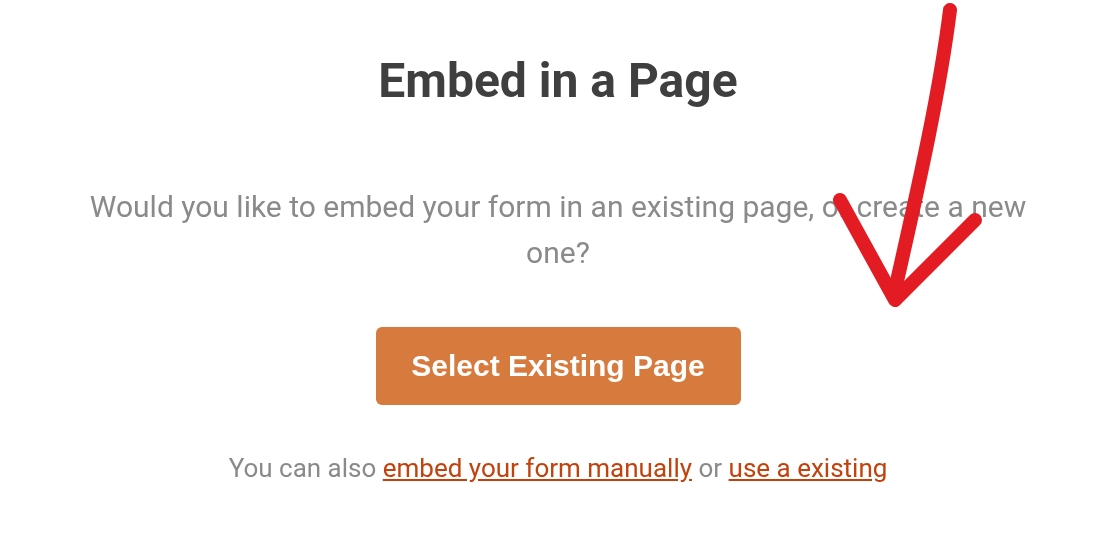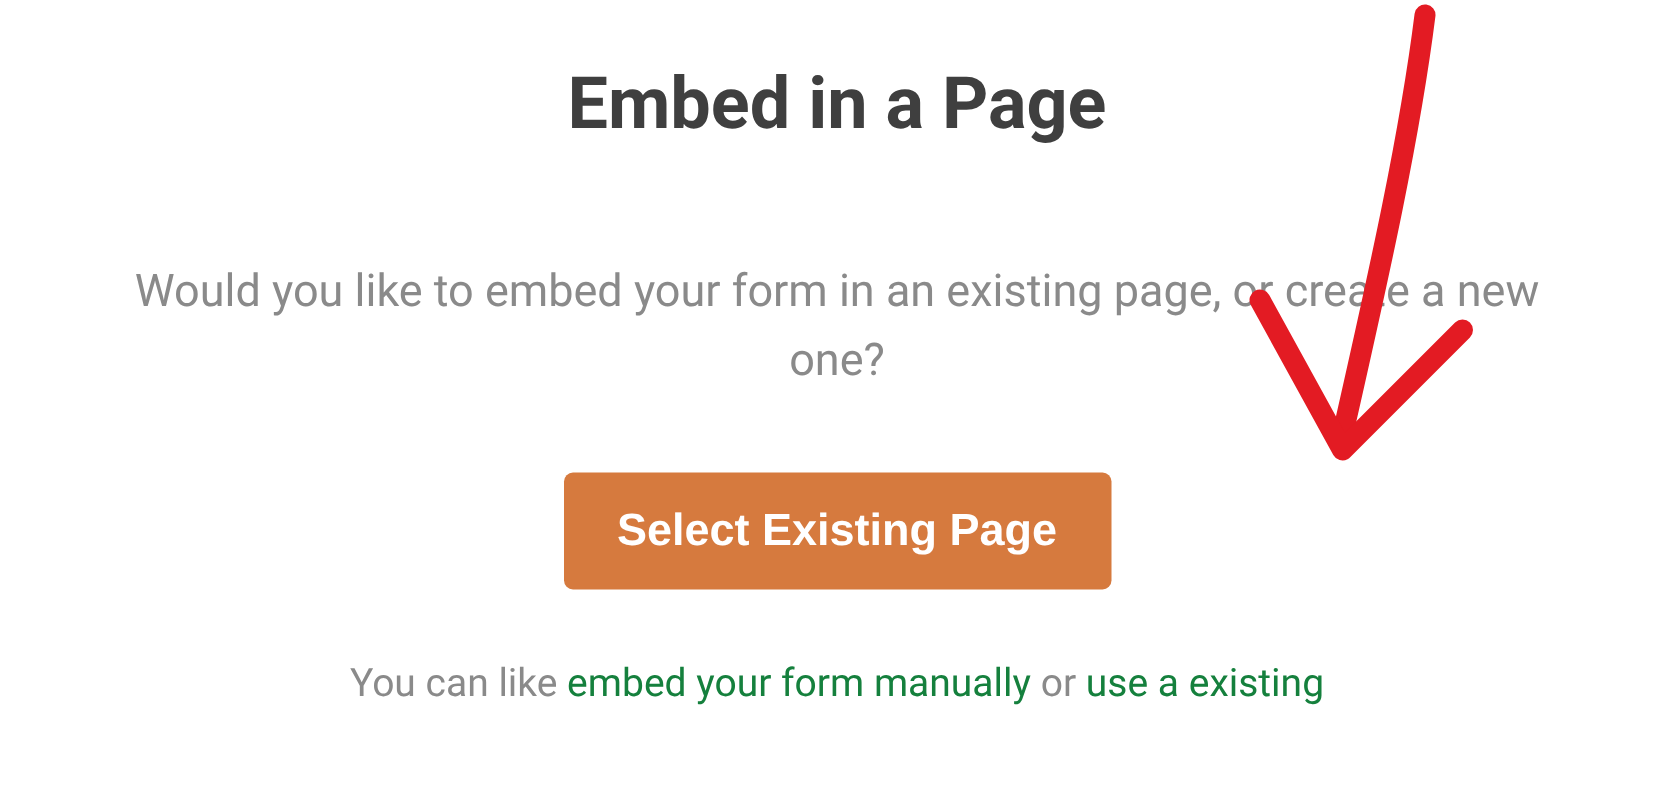--- a/index.html
+++ b/index.html
@@ -7,20 +7,21 @@
       font-family: -apple-system, BlinkMacSystemFont, "Segoe UI", Roboto, Helvetica, Arial, sans-serif;
       background: #ffffff;
       width: 1116px;
       height: 540px;
       position: relative;
       overflow: hidden;
     }
     .modal {
       text-align: center;
       padding: 40px 60px 0 60px;
+      margin-top: 12px;
     }
     .title {
       font-size: 48px;
       font-weight: 700;
       color: #3f3f3f;
       margin-bottom: 28px;
     }
     .description {
       font-size: 30px;
       font-weight: 400;
@@ -42,21 +43,22 @@
       font-weight: 600;
       padding: 22px 10px;
       width: 365px;
       cursor: pointer;
     }
     .footer-text {
       font-size: 26px;
       color: #8a8a8a;
     }
     .footer-text a {
-      color: #15803d;
+      color: #c2410c;
+      text-decoration: underline;
       cursor: pointer;
     }
     .annotation-arrow {
       position: absolute;
       top: 0px;
       left: 820px;
       pointer-events: none;
     }
   </style>
 </head>
@@ -65,20 +67,20 @@
 <div class="modal">
   <h1 class="title">Embed in a Page</h1>
   <p class="description">
     <br>
     <span>Would you like to embed your form in an existing page, or create a new one?</span>
   </p>
   <div class="button-row">
     <button class="btn">Select Existing Page</button>
   </div>
   <p class="footer-text">
-    <span>You can like </span><a>embed your form manually</a><span> or </span><a>use a existing</a>
+    <span>You can also </span><a>embed your form manually</a><span> or </span><a>use a existing</a>
   </p>
 </div>
 
 <svg class="annotation-arrow" width="200" height="330" viewBox="0 0 200 330">
   <path d="M 130 10 C 120 90, 100 180, 75 290" stroke="#e31b23" stroke-width="14" fill="none" stroke-linecap="round"></path>
   <path d="M 20 200 L 75 300 L 155 220" stroke="#e31b23" stroke-width="14" fill="none" stroke-linecap="round" stroke-linejoin="round"></path>
 </svg>
 
 </body></html>

